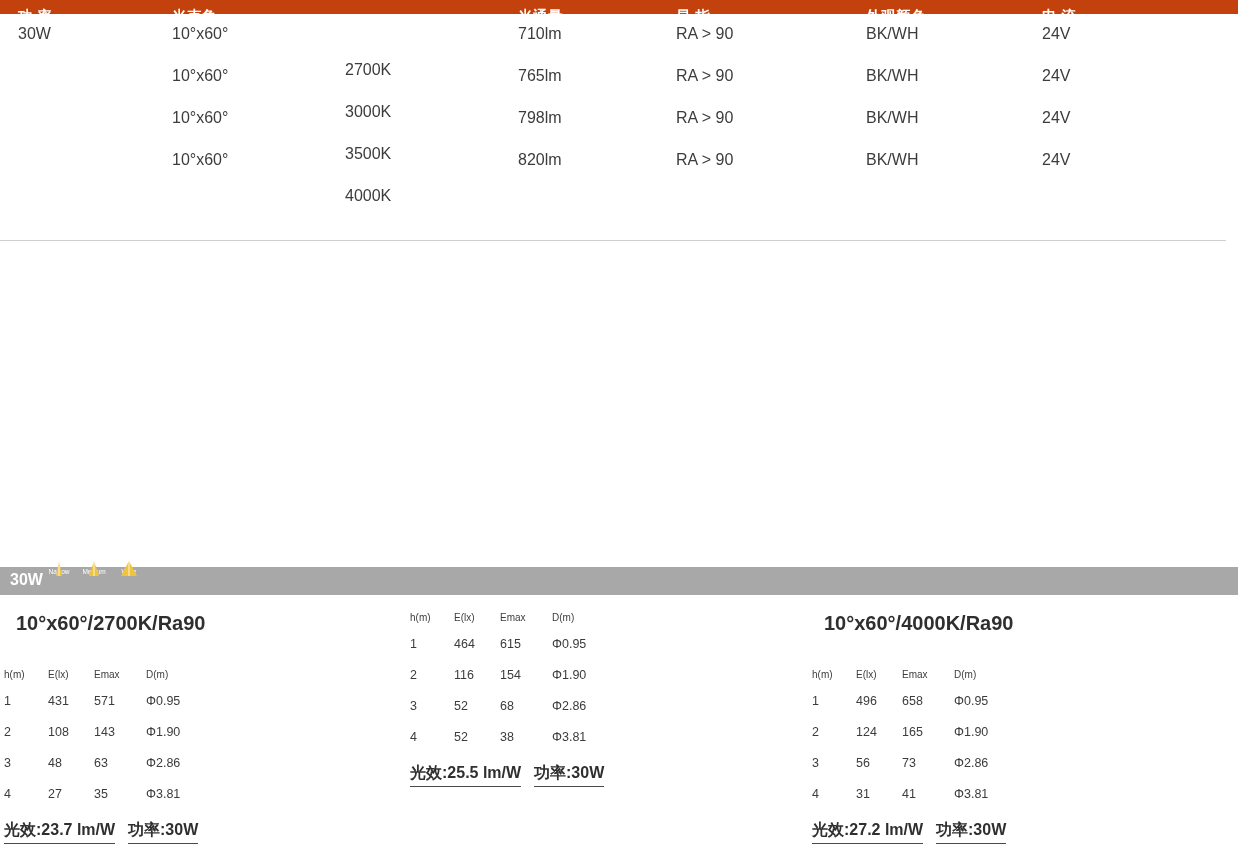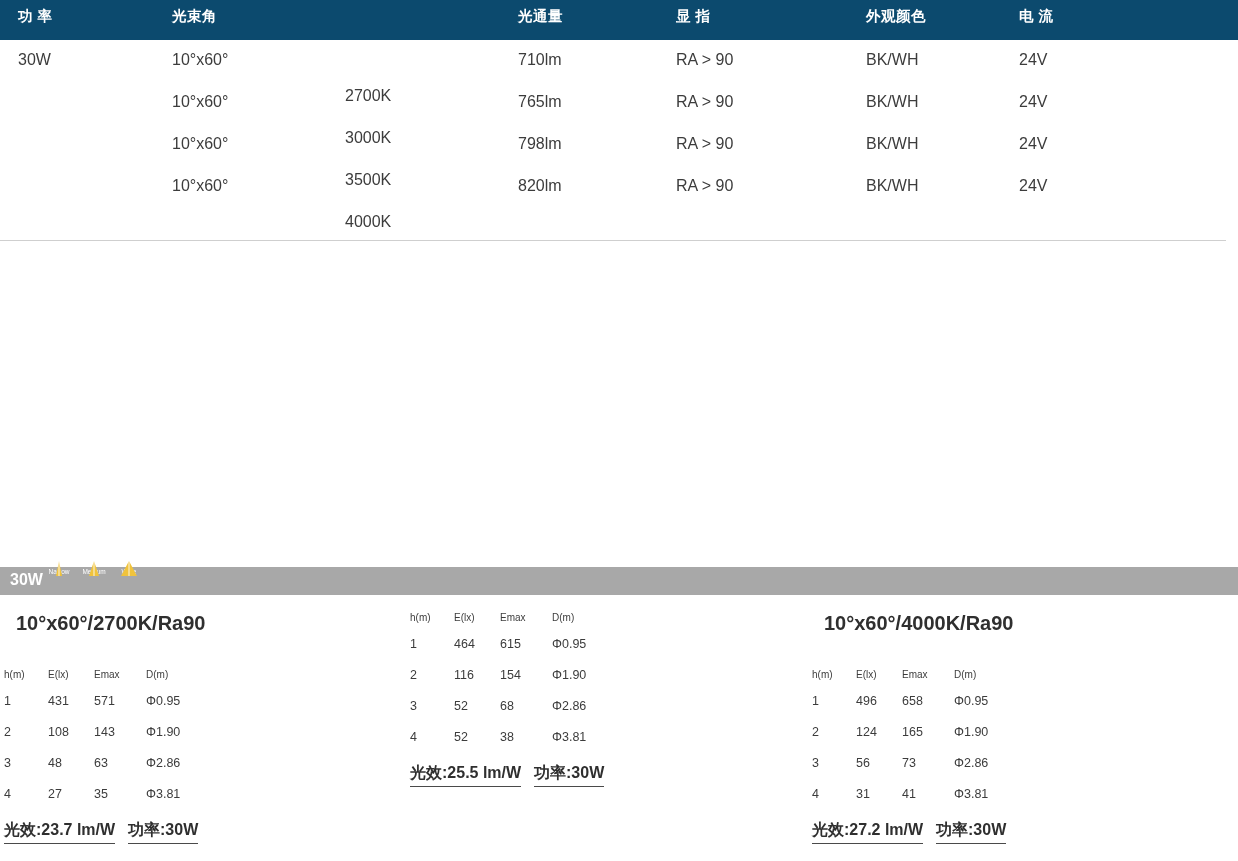--- a/index.html
+++ b/index.html
@@ -17,23 +17,23 @@
   }
 
   
   .spec-table {
     position: absolute;
     left: 0;
     top: 0;
     width: 1238px;
   }
   .spec-header {
-    background: #0c4a6e;
+    background: #c2410c;
     color: #ffffff;
-    height: 40px;
+    height: 14px;
     position: relative;
     text-align: right;
   }
   .spec-header .cell {
     position: absolute;
     top: 7px;
     font-size: 14.5px;
     font-weight: bold;
     letter-spacing: 0.5px;
     white-space: nowrap;
@@ -48,21 +48,21 @@
     font-size: 16px;
     color: #3c3c3c;
     white-space: nowrap;
   }
   .c0 { left: 18px; }
   .c1 { left: 172px; }
   .c2 { left: 345px; margin-top: 36px; }
   .c3 { left: 518px; }
   .c4 { left: 676px; }
   .c5 { left: 866px; }
-  .c6 { left: 1019px; }
+  .c6 { left: 1042px; }
 
   .spec-rule {
     position: absolute;
     left: 0;
     top: 240px;
     width: 1226px;
     height: 1px;
     background: #cfcfcf;
   }
 

